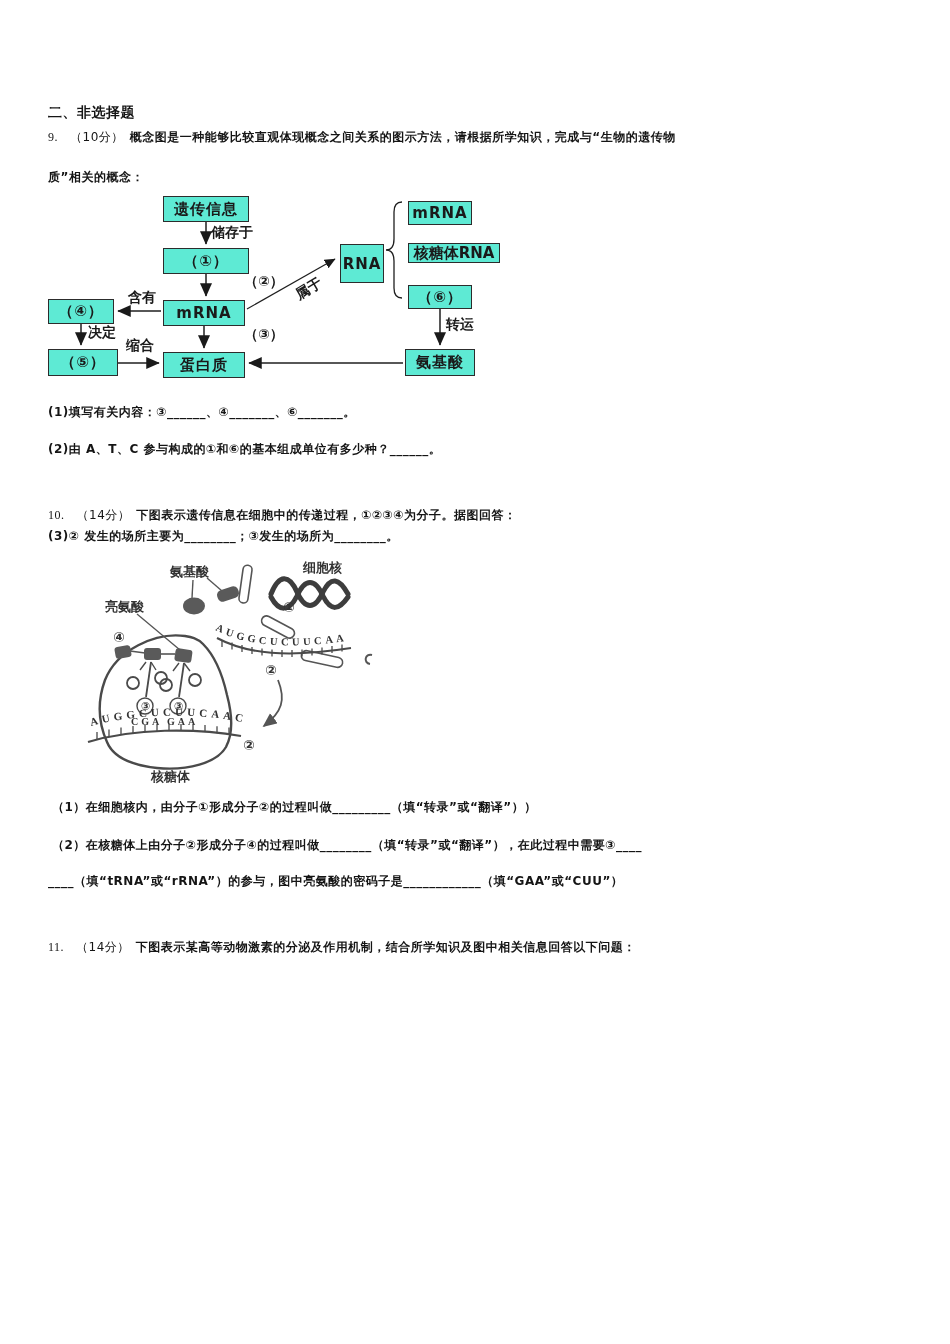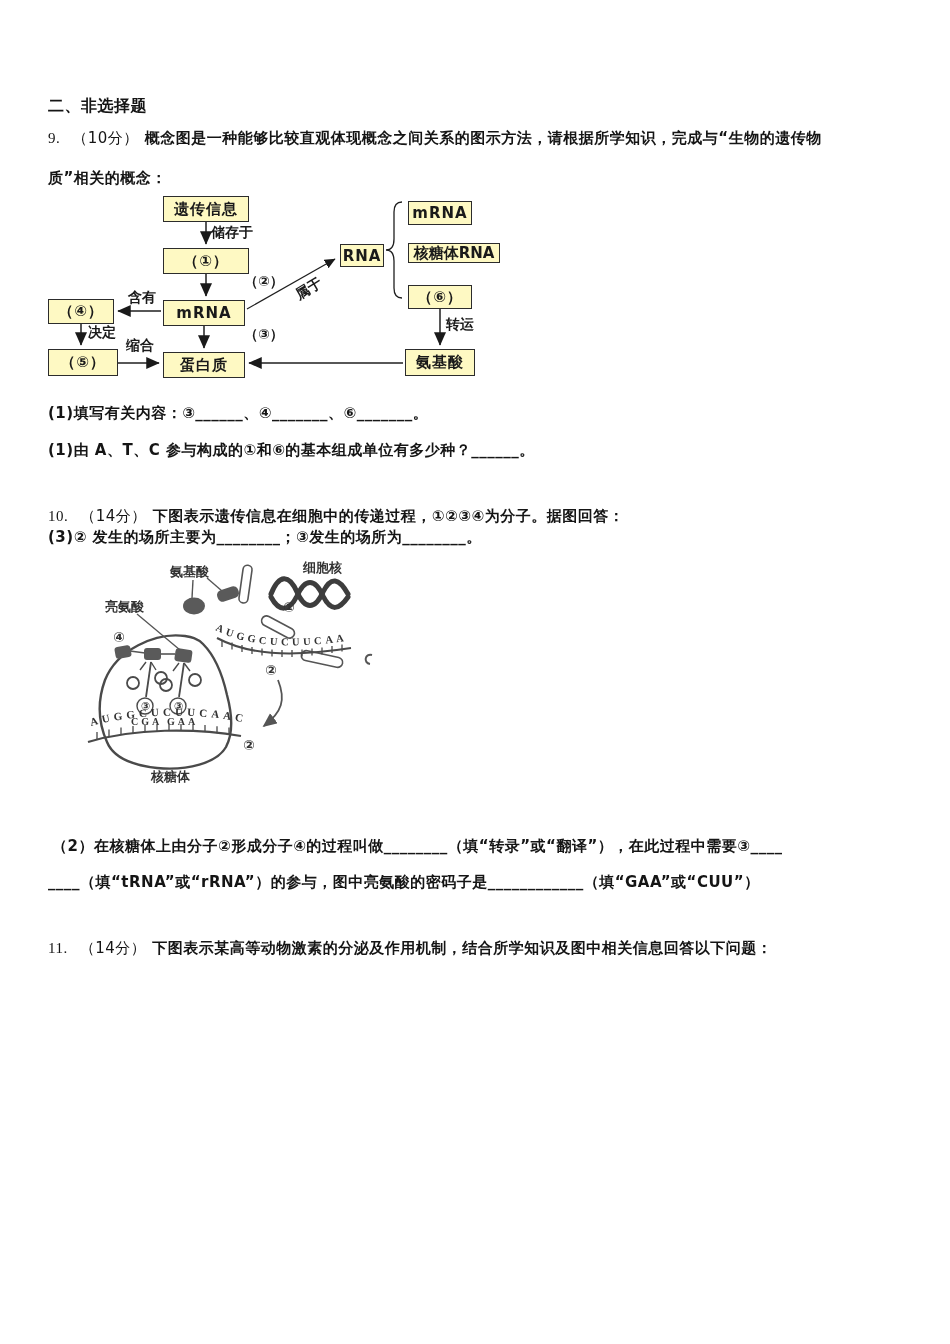--- a/index.html
+++ b/index.html
@@ -10,62 +10,62 @@
     background:#ffffff;
     margin:0 auto;
     overflow:hidden;
     font-family:"DejaVu Sans","Liberation Serif",sans-serif;
     color:#111;
   }
   .line{
     position:absolute;
     left:48px;
     white-space:nowrap;
-    font-size:15px;
+    font-size:12px;
     font-weight:bold;
     letter-spacing:0.5px;
     color:#151515;
   }
   .qnum{
     font-family:"Liberation Serif","DejaVu Sans",serif;
     font-weight:normal;
     margin-right:12px;
   }
   .qscore{
     font-weight:normal;
     margin-right:6px;
   }
   
   #cmap{position:absolute;left:48px;top:193px;width:470px;height:198px;}
   #cmap svg{position:absolute;left:0;top:0;}
   .cbox{
     position:absolute;
     border:1.6px solid #2c2c2c;
-    background:#fef9c3;
+    background:#5eead4;
     display:flex;align-items:center;justify-content:center;
     font-size:15px;font-weight:bold;color:#1a1a1a;
     box-sizing:border-box;
     letter-spacing:1px;
   }
   .clab{
     position:absolute;
     font-size:14px;font-weight:bold;color:#1a1a1a;
     white-space:nowrap;
   }
   
   #fig10{position:absolute;left:85px;top:550px;width:335px;height:242px;}
   #fig10 svg{position:absolute;left:0;top:0;}
   .figtext{font-weight:bold;fill:#333;}
 </style>
 </head>
 <body>
 
 <div id="page">
 
-  <div class="line" style="top:96px;font-size:16px;">二、非选择题</div>
+  <div class="line" style="top:104px;font-size:14px;">二、非选择题</div>
 
   <div class="line" style="top:129px;">
     <span class="qnum">9.</span><span class="qscore">（10分）</span><span>概念图是一种能够比较直观体现概念之间关系的图示方法，请根据所学知识，完成与“生物的遗传物</span>
   </div>
   <div class="line" style="top:169px;">
     <span>质”相关的概念：</span>
   </div>
 
   <div id="cmap">
     <svg width="470" height="198" viewBox="0 0 470 198">
@@ -87,38 +87,38 @@
         <path d="M354,9 Q346,9 346,19 L346,46 Q346,57 338,57 Q346,57 346,68 L346,95 Q346,105 354,105" stroke-width="1.3"></path>
       </g>
     </svg>
 
     <div class="cbox" style="left:115px;top:3px;width:86px;height:26px;">遗传信息</div>
     <div class="cbox" style="left:115px;top:55px;width:86px;height:26px;">（①）</div>
     <div class="cbox" style="left:115px;top:107px;width:82px;height:26px;">mRNA</div>
     <div class="cbox" style="left:115px;top:159px;width:82px;height:26px;">蛋白质</div>
     <div class="cbox" style="left:0px;top:106px;width:66px;height:25px;">（④）</div>
     <div class="cbox" style="left:0px;top:156px;width:70px;height:27px;">（⑤）</div>
-    <div class="cbox" style="left:292px;top:51px;width:44px;height:23px;">RNA</div>
+    <div class="cbox" style="left:292px;top:51px;width:44px;height:39px;">RNA</div>
     <div class="cbox" style="left:360px;top:8px;width:64px;height:24px;">mRNA</div>
     <div class="cbox" style="left:360px;top:50px;width:92px;height:20px;letter-spacing:0;">核糖体RNA</div>
     <div class="cbox" style="left:360px;top:92px;width:64px;height:24px;">（⑥）</div>
     <div class="cbox" style="left:357px;top:156px;width:70px;height:27px;">氨基酸</div>
 
     <div class="clab" style="left:163px;top:31px;">储存于</div>
     <div class="clab" style="left:196px;top:80px;">（②）</div>
     <div class="clab" style="left:196px;top:133px;">（③）</div>
     <div class="clab" style="left:80px;top:96px;">含有</div>
     <div class="clab" style="left:40px;top:131px;">决定</div>
     <div class="clab" style="left:78px;top:144px;">缩合</div>
     <div class="clab" style="left:247px;top:87px;transform:rotate(-31deg);">属于</div>
     <div class="clab" style="left:398px;top:123px;">转运</div>
   </div>
 
   <div class="line" style="top:404px;">(1)填写有关内容：③______、④_______、⑥_______。</div>
-  <div class="line" style="top:441px;">(1)由 A、T、C 参与构成的①和⑥的基本组成单位有多少种？______。</div>
+  <div class="line" style="top:441px;">(2)由 A、T、C 参与构成的①和⑥的基本组成单位有多少种？______。</div>
   <div class="line" style="top:480px;margin-top:48px;">(3)② 发生的场所主要为________；③发生的场所为________。</div>
 
   <div class="line" style="top:507px;">
     <span class="qnum">10.</span><span class="qscore">（14分）</span><span>下图表示遗传信息在细胞中的传递过程，①②③④为分子。据图回答：</span>
   </div>
 
   <div id="fig10">
     <svg width="335" height="242" viewBox="0 0 335 242">
       <defs>
         <marker id="farw" markerWidth="9" markerHeight="8" refX="7" refY="3.5" orient="auto">
@@ -195,20 +195,21 @@
       <text x="158" y="200" font-size="14" class="figtext">②</text>
       <text x="28" y="92" font-size="14" class="figtext">④</text>
 
       <text x="85" y="26" font-size="13" class="figtext">氨基酸</text>
       <text x="218" y="22" font-size="13" class="figtext">细胞核</text>
       <text x="20" y="61" font-size="13" class="figtext">亮氨酸</text>
       <text x="66" y="231" font-size="13" class="figtext">核糖体</text>
     </svg>
   </div>
 
+  <div class="line" style="top:799px;left:52px;">（1）在细胞核内，由分子①形成分子②的过程叫做_________（填“转录”或“翻译”））</div>
   <div class="line" style="top:837px;left:52px;">（2）在核糖体上由分子②形成分子④的过程叫做________（填“转录”或“翻译”），在此过程中需要③____</div>
   <div class="line" style="top:873px;left:48px;">____（填“tRNA”或“rRNA”）的参与，图中亮氨酸的密码子是____________（填“GAA”或“CUU”）</div>
 
   <div class="line" style="top:939px;">
     <span class="qnum">11.</span><span class="qscore">（14分）</span><span>下图表示某高等动物激素的分泌及作用机制，结合所学知识及图中相关信息回答以下问题：</span>
   </div>
 
 </div>
 
 </body></html>

